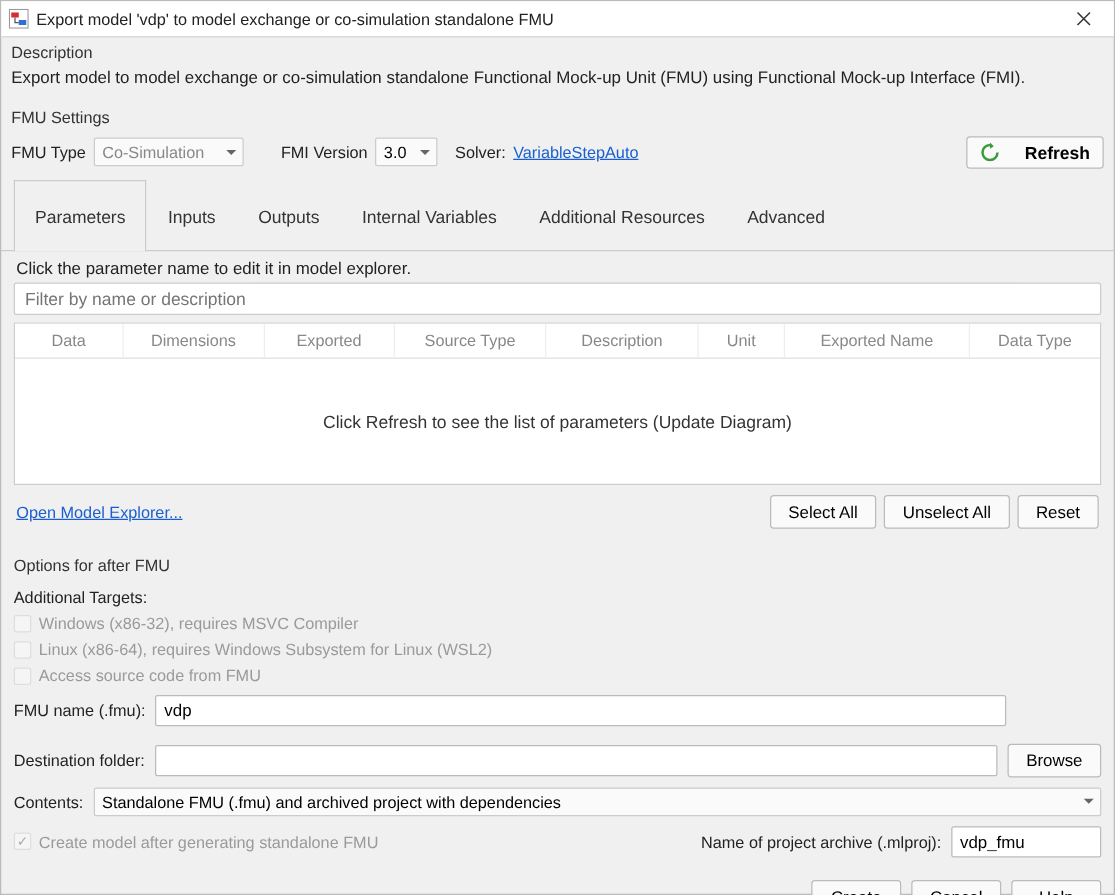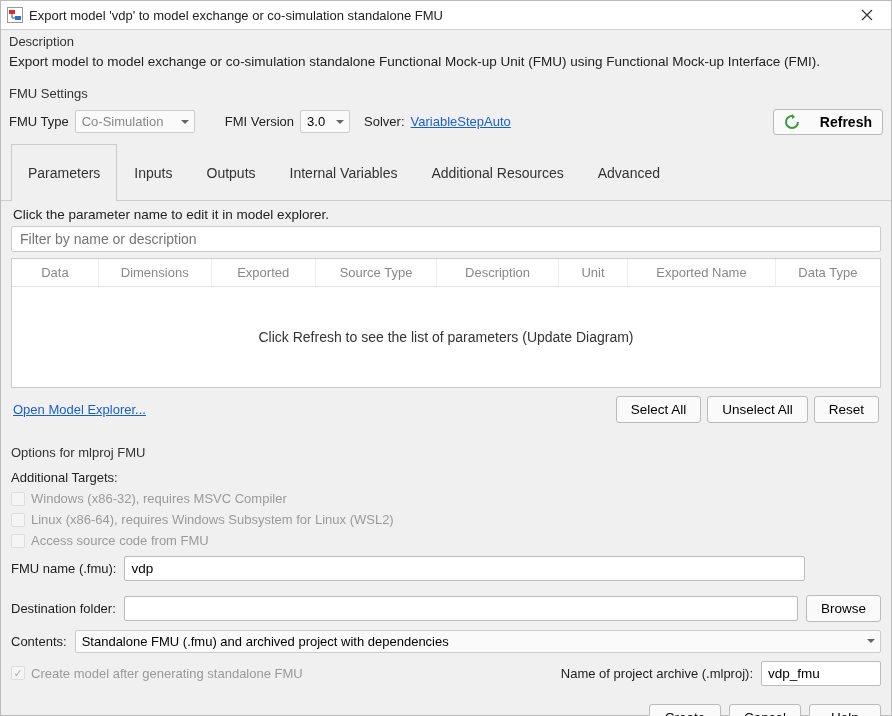--- a/index.html
+++ b/index.html
@@ -340,21 +340,21 @@
       <div class="table-actions">
         <a class="link">Open Model Explorer...</a>
         <div class="spacer"></div>
         <button class="btn" style="margin-right:6px;">Select All</button>
         <button class="btn" style="margin-right:6px;">Unselect All</button>
         <button class="btn" style="min-width:64px;">Reset</button>
       </div>
     </div>
 
     <div class="options-section">
-      <div class="section-heading" style="padding-left:0">Options for mlproj FMU</div>
+      <div class="section-heading" style="padding-left:0">Options for after FMU</div>
       <div>Additional Targets:</div>
       <div class="cb-row disabled">
         <span class="cb disabled"></span>
         <span>Windows (x86-32), requires MSVC Compiler</span>
       </div>
       <div class="cb-row disabled">
         <span class="cb disabled"></span>
         <span>Linux (x86-64), requires Windows Subsystem for Linux (WSL2)</span>
       </div>
       <div class="cb-row disabled">

